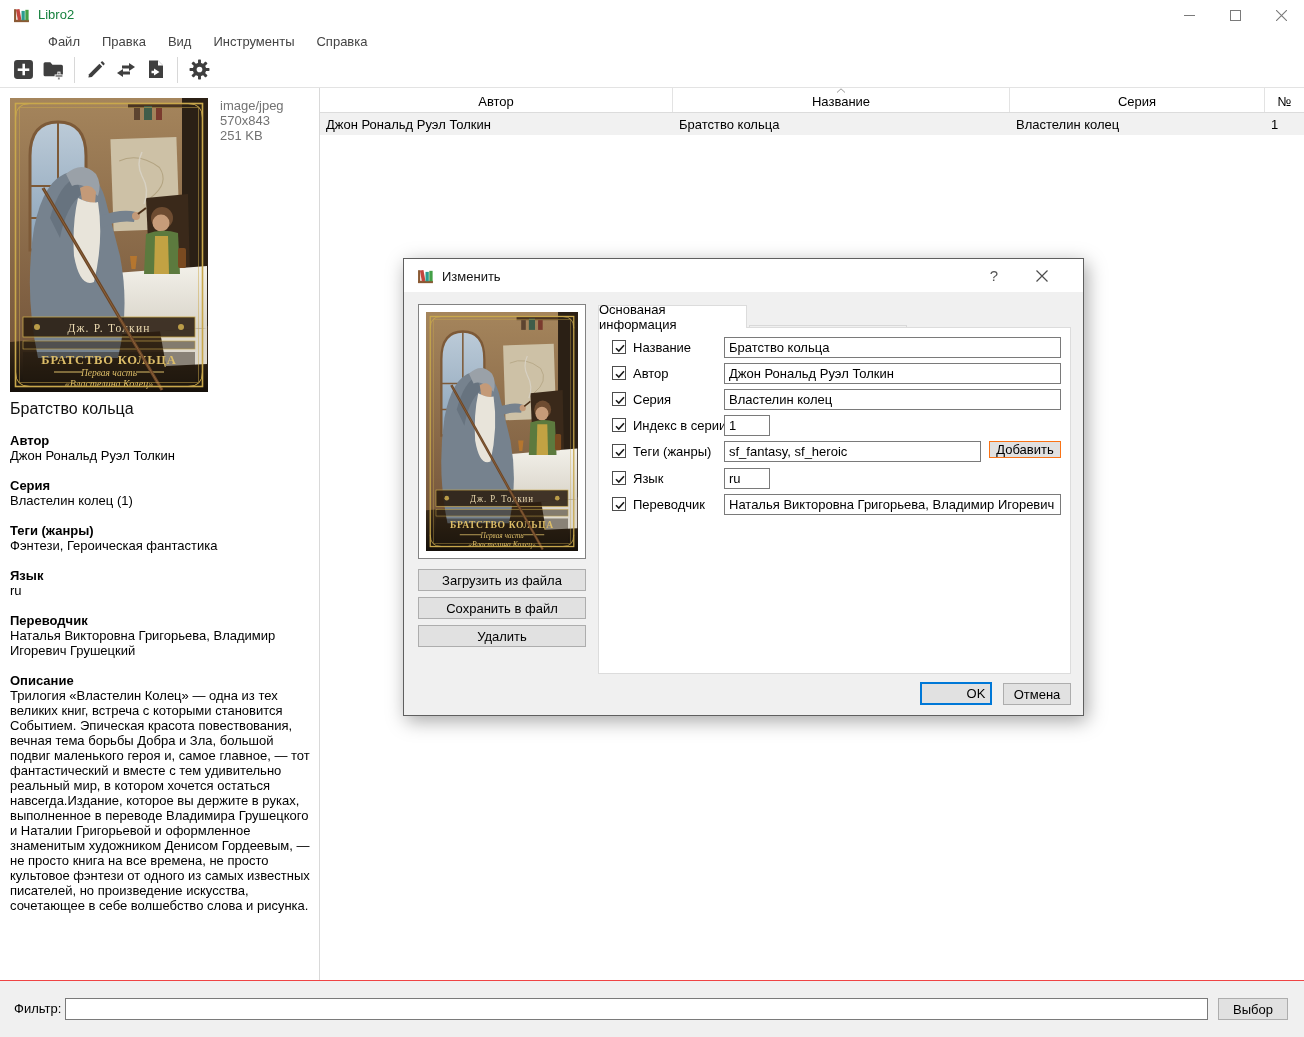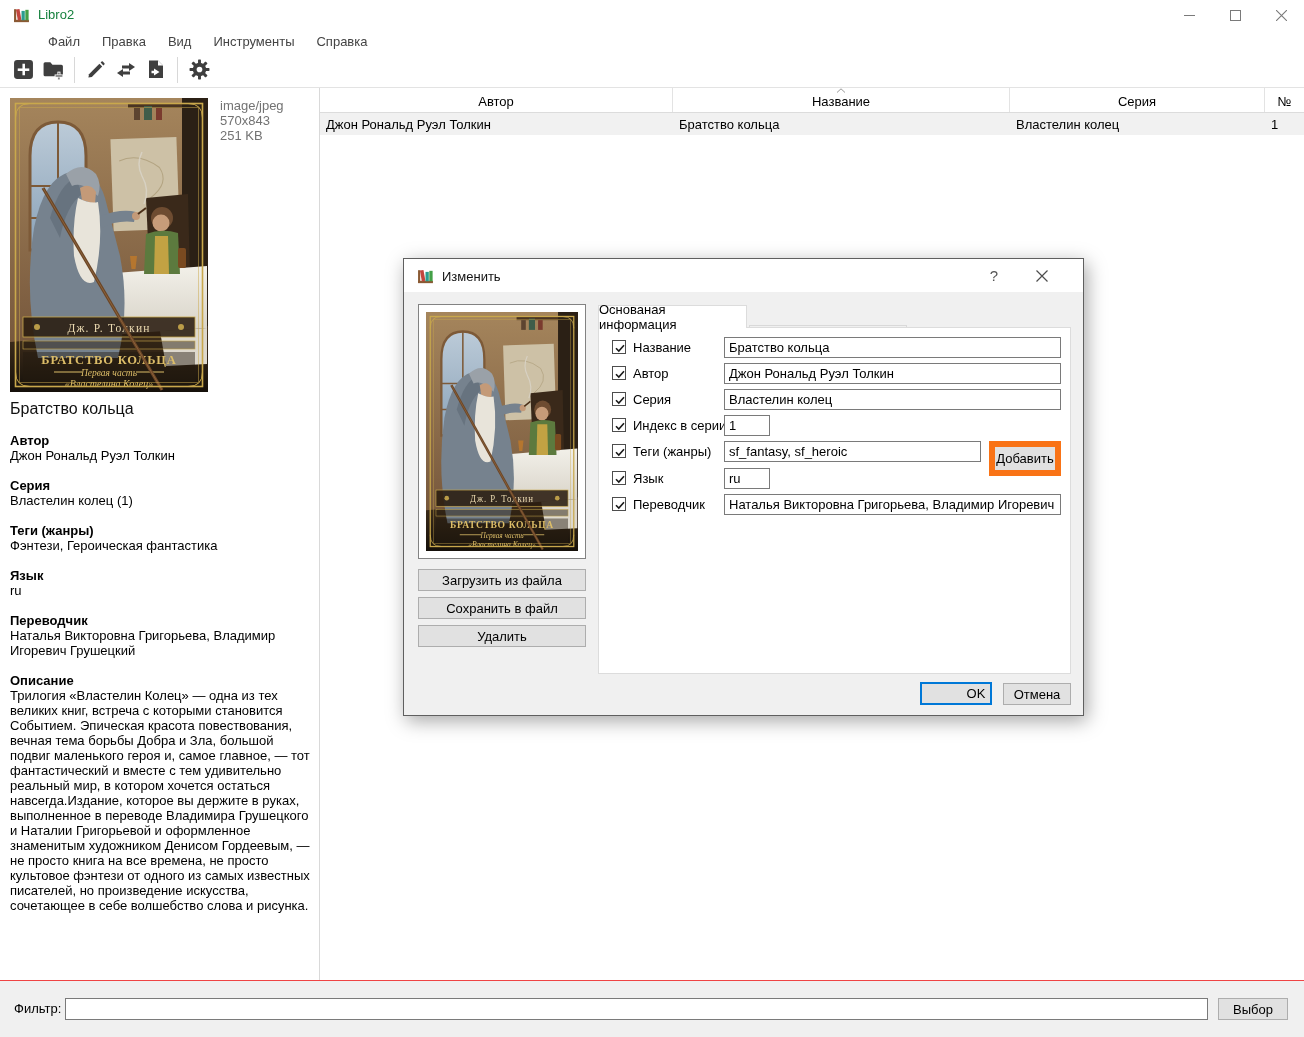--- a/index.html
+++ b/index.html
@@ -68,21 +68,21 @@
   .tab-inactive { left:345px; top:66px; width:158px; height:21px; background:#f0f0f0; border:1px solid #d9d9d9; border-bottom:none; }
   .tab-panel { position:absolute; left:194px; top:68px; width:473px; height:347px; background:#fff; border:1px solid #dcdcdc; }
 
   .field-row { position:absolute; left:0; height:22px; width:100%; }
   .fr0{top:9px;} .fr1{top:35px;} .fr2{top:61px;} .fr3{top:87px;} .fr4{top:113px;} .fr5{top:140px;} .fr6{top:166px;}
   .cb { position:absolute; left:13px; top:3px; width:14px; height:14px; background:#fff; border:1px solid #4d4d4d; }
   .cb svg { display:block; margin:1px 0 0 1px; }
   .field-label { position:absolute; left:34px; top:3px; white-space:nowrap; }
   .field-input { position:absolute; left:125px; top:0; height:21px; border:1px solid #7a7a7a; background:#fff; font-family:inherit; font-size:13px; padding:0 4px; }
   .w-wide { width:337px; } .w-small { width:46px; } .w-tags { width:257px; }
-  .add-btn { position:absolute; left:390px; top:0; width:72px; height:35px; background:#e1e1e1; border:6px solid #f97316; font-family:inherit; font-size:13px; }
+  .add-btn { position:absolute; left:390px; top:0; width:72px; height:17px; background:#e1e1e1; border:1px solid #f97316; font-family:inherit; font-size:13px; }
 
   .ok-btn { position:absolute; left:516px; top:423px; width:72px; height:23px; background:#e1e1e1; border:2px solid #0078d7; font-family:inherit; font-size:13px;padding-left:40px; }
   .cancel-btn { position:absolute; left:599px; top:424px; width:68px; height:22px; background:#e1e1e1; border:1px solid #adadad; font-family:inherit; font-size:13px; }
 
   .cover-serif { font-family:"Liberation Serif","DejaVu Serif",serif; }
 </style>
 </head>
 <body>
 
 <svg width="0" height="0" style="position:absolute" aria-hidden="true">

